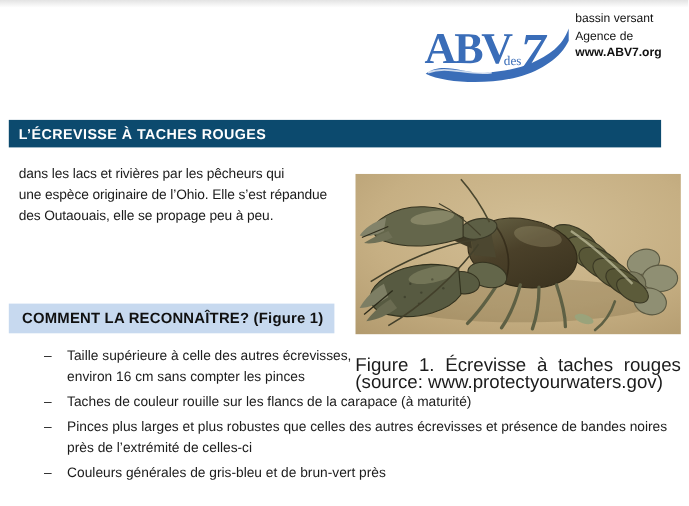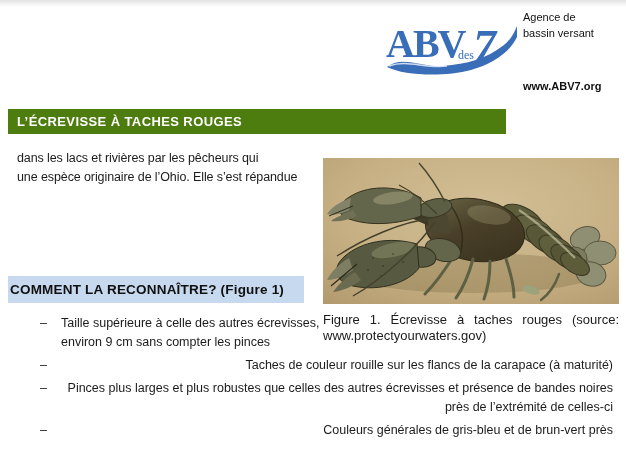--- a/index.html
+++ b/index.html
@@ -11,78 +11,79 @@
   .top-edge {
     position:absolute; left:0; top:0; width:626px; height:7px;
     background:linear-gradient(#e3e3e3, #ffffff);
   }
   
   .logo { position:absolute; left:385px; top:15px; width:133px; height:64px; }
   .agency {
     position:absolute; left:523px; top:10px; width:100px;
     font-size:11px; line-height:15.5px; color:#111;
   }
-  .agency .site { font-weight:bold;margin-top:38px; }
+  .agency .site { font-weight:bold; }
   
   .title-bar {
-    position:absolute; left:8px; top:109px; width:498px; height:25px;
-    background:#4d7c0f; color:#ffffff; font-weight:bold; font-size:13px;
+    position:absolute; left:8px; top:109px; width:593px; height:25px;
+    background:#0c4a6e; color:#ffffff; font-weight:bold; font-size:13px;
     line-height:25px; padding-left:9px; letter-spacing:.4px;
   }
   
   .intro {
     position:absolute; left:17px; top:149px; width:308px;
     font-size:12.5px; line-height:19px; letter-spacing:-0.1px; white-space:nowrap;
   }
   .intro .sp { font-style:italic; }
   
   .photo { position:absolute; left:323px; top:158px; width:296px; height:146px; }
   .caption {
-    position:absolute; left:323px; top:312px; width:296px;
-    font-size:13px; line-height:16px; text-align:justify; color:#1b1b1b;
+    position:absolute; left:323px; top:324px; width:296px;
+    font-size:17px; line-height:16px; text-align:justify; color:#1b1b1b;
   }
   
   .section-bar {
     position:absolute; left:8px; top:276px; width:296px; height:27px;
     background:#c7d9ef; color:#101010; font-weight:bold; font-size:13.5px;
-    line-height:27px; padding-left:2px; letter-spacing:.2px;
+    line-height:27px; padding-left:12px; letter-spacing:.2px;
   }
   
   .bullets { position:absolute; left:40px; top:314px; width:580px; }
   .bullet { display:flex; margin-bottom:4px; font-size:12.5px; line-height:19px; }
   .bullet .marker { width:21px; flex:0 0 21px; }
   .bullet .txt { flex:1; }
   .bullet.narrow .txt { max-width:272px; }
-  .bullet.wide .txt { max-width:552px;text-align:right; }
+  .bullet.wide .txt { max-width:552px; }
 </style>
 </head>
 <body>
 
 <div id="page">
   <div class="top-edge"></div>
 
   <svg class="logo" viewBox="0 0 133 64">
     <path d="M2,52 C18,40 38,53 58,51 C82,49 101,44 119,30 C125,25 129,19 132,11 L132,22 C125,37 108,49 86,55 C60,62 20,61 2,52 Z" fill="#3a6db8"></path>
     <path d="M4,51 C22,44 40,54 62,51" stroke="#ffffff" stroke-width="1.6" fill="none" opacity="0.75"></path>
     <text x="1" y="42" font-family="Liberation Serif, serif" font-weight="bold" font-size="40" fill="#3a6db8" letter-spacing="-2">ABV</text>
     <text x="73" y="44" font-family="Liberation Serif, serif" font-size="12" fill="#3a6db8">des</text>
     <text x="88" y="47" font-family="Liberation Serif, serif" font-style="italic" font-weight="bold" font-size="46" fill="#3a6db8">7</text>
   </svg>
 
   <div class="agency">
+    <div>bassin versant</div>
     <div>Agence de</div>
-    <div>bassin versant</div>
     <div class="site">www.ABV7.org</div>
   </div>
 
   <div class="title-bar">L’ÉCREVISSE À TACHES ROUGES</div>
 
   <div class="intro">
     <div>dans les lacs et rivières par les pêcheurs qui</div>
     <div>une espèce originaire de l’Ohio. Elle s’est répandue</div>
+    <div>des Outaouais, elle se propage peu à peu.</div>
   </div>
 
   <svg class="photo" viewBox="0 0 296 146">
     <defs>
       <radialGradient id="sand" cx="55%" cy="35%" r="90%">
         <stop offset="0%" stop-color="#d3bf96"></stop>
         <stop offset="55%" stop-color="#c6af83"></stop>
         <stop offset="100%" stop-color="#af976b"></stop>
       </radialGradient>
       <linearGradient id="shell" x1="0" y1="0" x2="1" y2="1">
@@ -165,21 +166,21 @@
     </g>
   </svg>
 
   <div class="caption">Figure 1. Écrevisse à taches rouges (source: www.protectyourwaters.gov)</div>
 
   <div class="section-bar">COMMENT LA RECONNAÎTRE? (Figure 1)</div>
 
   <div class="bullets">
     <div class="bullet narrow">
       <span class="marker">–</span>
-      <span class="txt">Taille supérieure à celle des autres écrevisses, environ 9 cm sans compter les pinces</span>
+      <span class="txt">Taille supérieure à celle des autres écrevisses, environ 16 cm sans compter les pinces</span>
     </div>
     <div class="bullet wide">
       <span class="marker">–</span>
       <span class="txt">Taches de couleur rouille sur les flancs de la carapace (à maturité)</span>
     </div>
     <div class="bullet wide">
       <span class="marker">–</span>
       <span class="txt">Pinces plus larges et plus robustes que celles des autres écrevisses et présence de bandes noires près de l’extrémité de celles-ci</span>
     </div>
     <div class="bullet wide">

